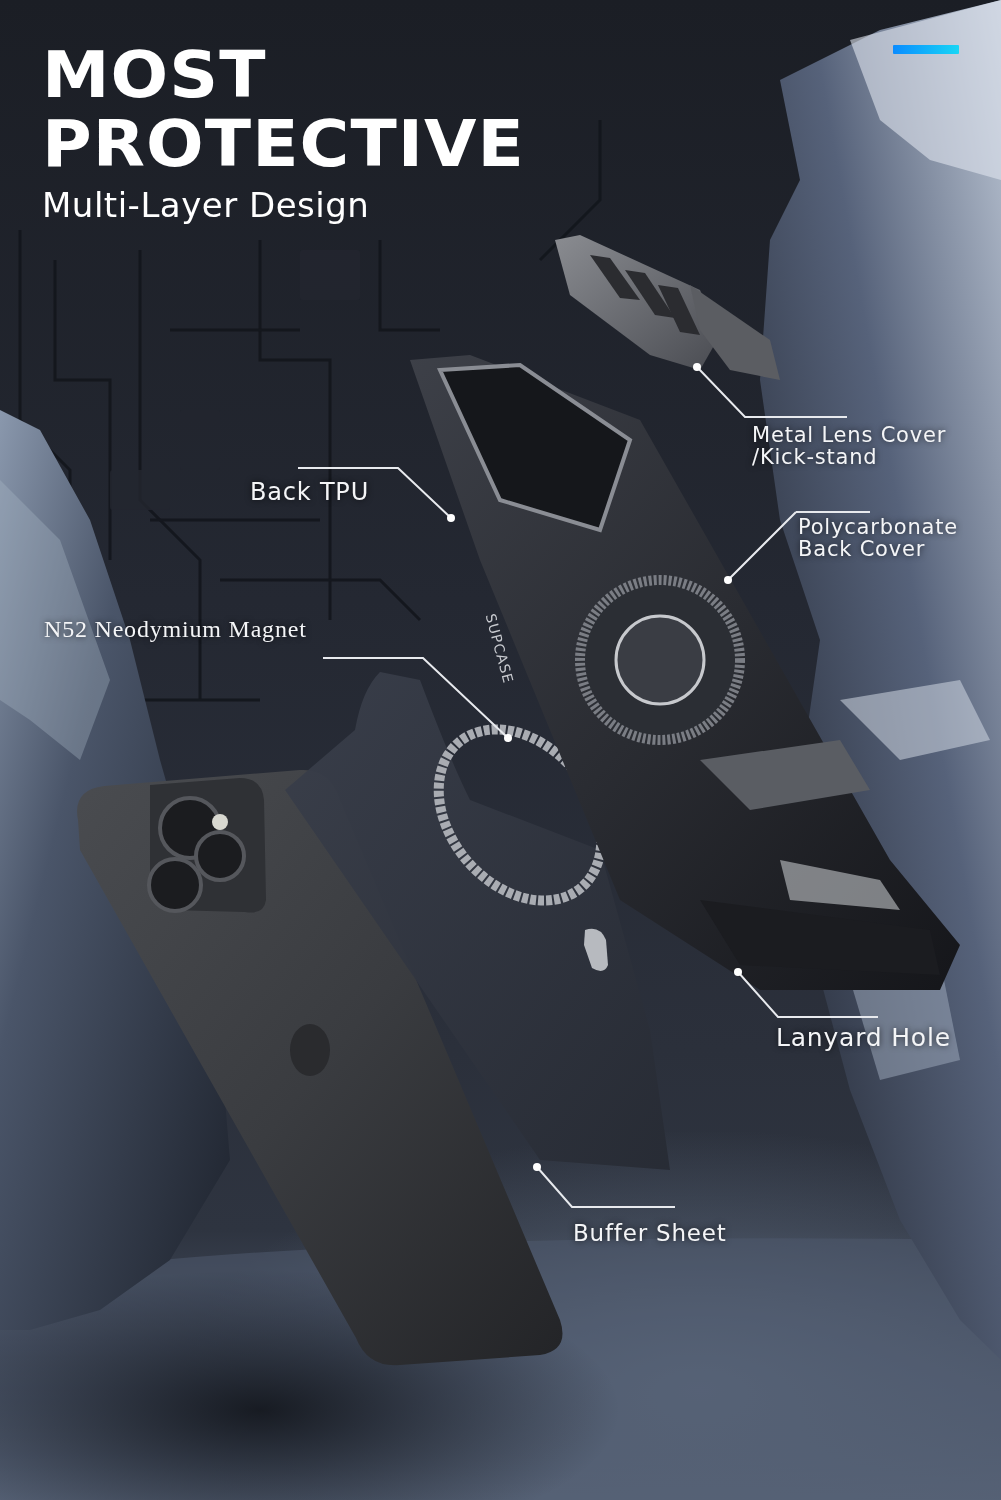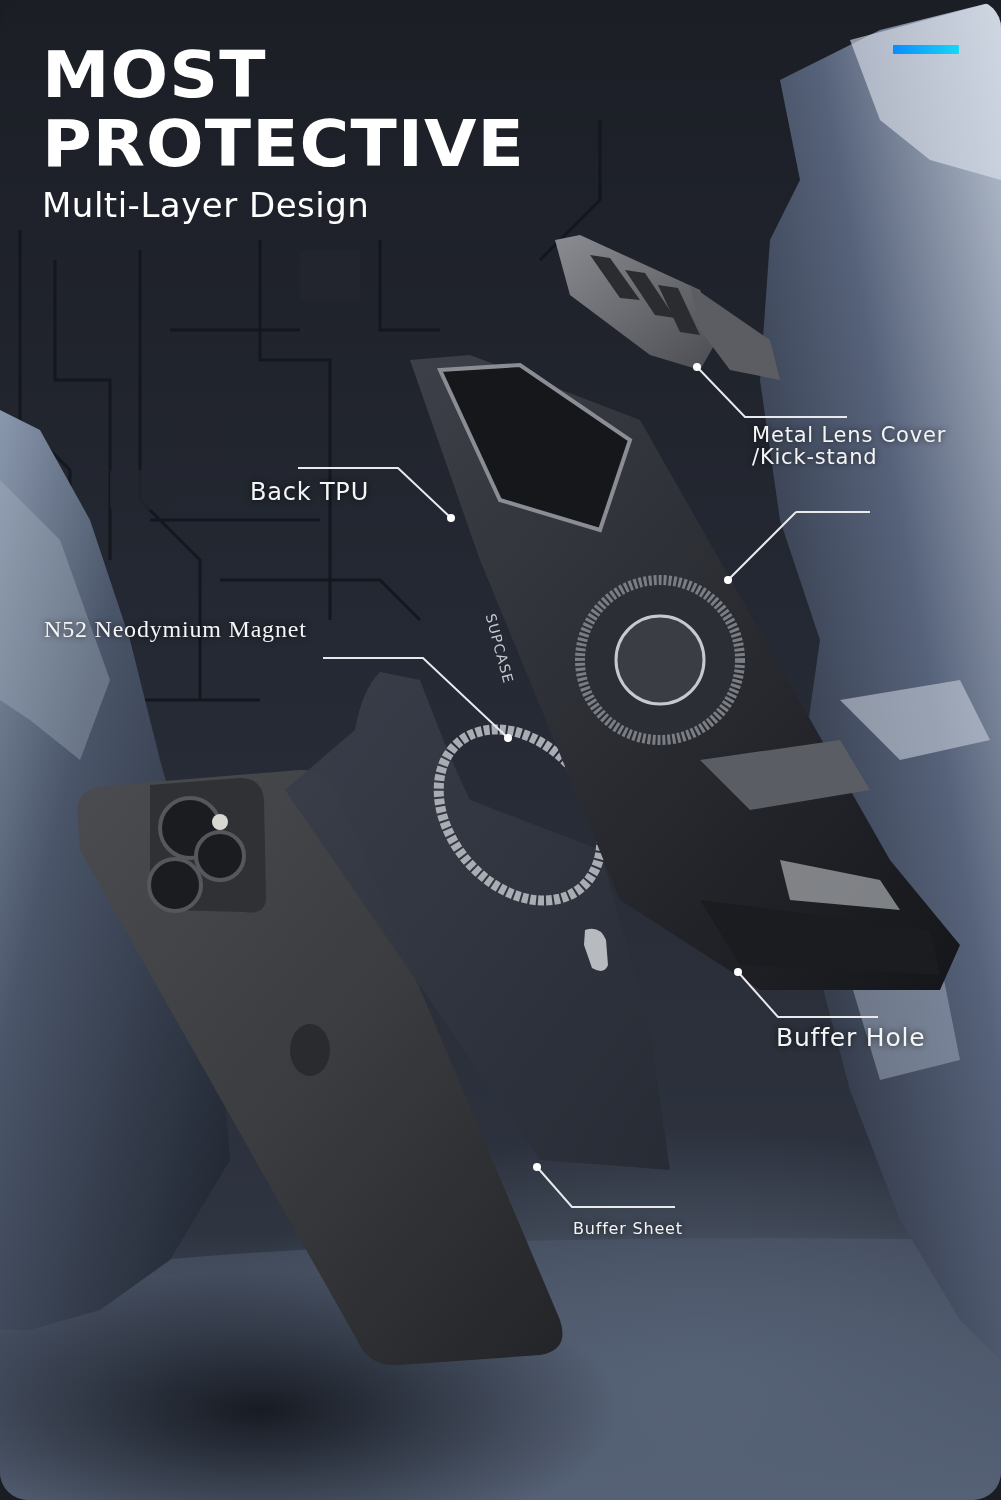--- a/index.html
+++ b/index.html
@@ -1,21 +1,20 @@
 <!DOCTYPE html>
 <html><head>
 <meta charset="utf-8">
 <style>
   html, body { margin: 0; padding: 0; }
   body { width: 1001px; height: 1500px; overflow: hidden; background: #1a1d24; font-family: "DejaVu Sans", sans-serif; }
   .stage { position: relative; width: 1001px; height: 1500px; overflow: hidden;
     background:
       radial-gradient(ellipse 520px 260px at 700px 1390px, #5f6c80 0%, #45506100 100%),
       linear-gradient(180deg, #1b1e25 0%, #242832 40%, #2b303b 70%, #2e3440 82%, #4a5467 92%, #5d697d 100%);
-    border-radius: 28px;
   }
   .bg-svg { position: absolute; left: 0; top: 0; }
   .abs { position: absolute; }
   .title-main { left: 42px; font-weight: 700; color: #ffffff; font-size: 64px; line-height: 1; letter-spacing: 1px; font-family: "DejaVu Sans", sans-serif; transform: scaleX(1.06); transform-origin: left; }
   .title-1 { top: 43px; }
   .title-2 { top: 112px; }
   .subtitle { left: 42px; top: 188px; color: #ffffff; font-size: 34px; line-height: 1; letter-spacing: 0.5px; }
   .accent-bar { left: 893px; top: 45px; width: 66px; height: 9px; background: linear-gradient(90deg, #0a8cff, #19d6f5); border-radius: 1px; }
   .callout { color: #f4f5f7; font-size: 24px; line-height: 1.05; letter-spacing: 0.8px; white-space: nowrap; text-shadow: 0 0 6px rgba(0,0,0,0.7); }
   .callout-sm { font-size: 21px; }
@@ -154,21 +153,25 @@
   <div class="abs title-main title-2">PROTECTIVE</div>
   <div class="abs callout callout-sm" style="left:752px; top:424px;">
     <div>Metal Lens Cover</div>
     <div>/Kick-stand</div>
   </div>
 
   <div class="abs subtitle">Multi-Layer Design</div>
 
   <div class="abs callout" style="left:250px; top:480px;">Back TPU</div>
 
+  <div class="abs callout callout-sm" style="left:798px; top:516px;">
+    <div>Polycarbonate</div>
+    <div>Back Cover</div>
+  </div>
 
   <div class="abs callout" style="left:44px; top:617px;font-family:Liberation Serif, serif;">N52 Neodymium Magnet</div>
 
-  <div class="abs callout" style="left:776px; top:1025px; font-size:25px;">Buffer Hole</div>
+  <div class="abs callout" style="left:776px; top:1025px; font-size:25px;">Lanyard Hole</div>
 
-  <div class="abs callout" style="left:573px; top:1221px; font-size:16px;">Buffer Sheet</div>
+  <div class="abs callout" style="left:573px; top:1221px; font-size:23px;">Buffer Sheet</div>
 
   <div class="abs" style="left:498px; top:612px; color:#c9cbd0; font-size:14px; letter-spacing:1px; transform: rotate(75deg); transform-origin:left top;">SUPCASE</div>
 </div>
 
 </body></html>

